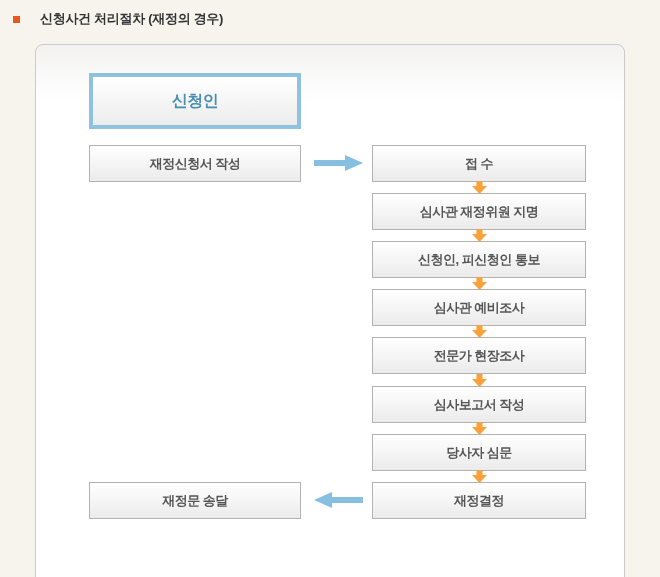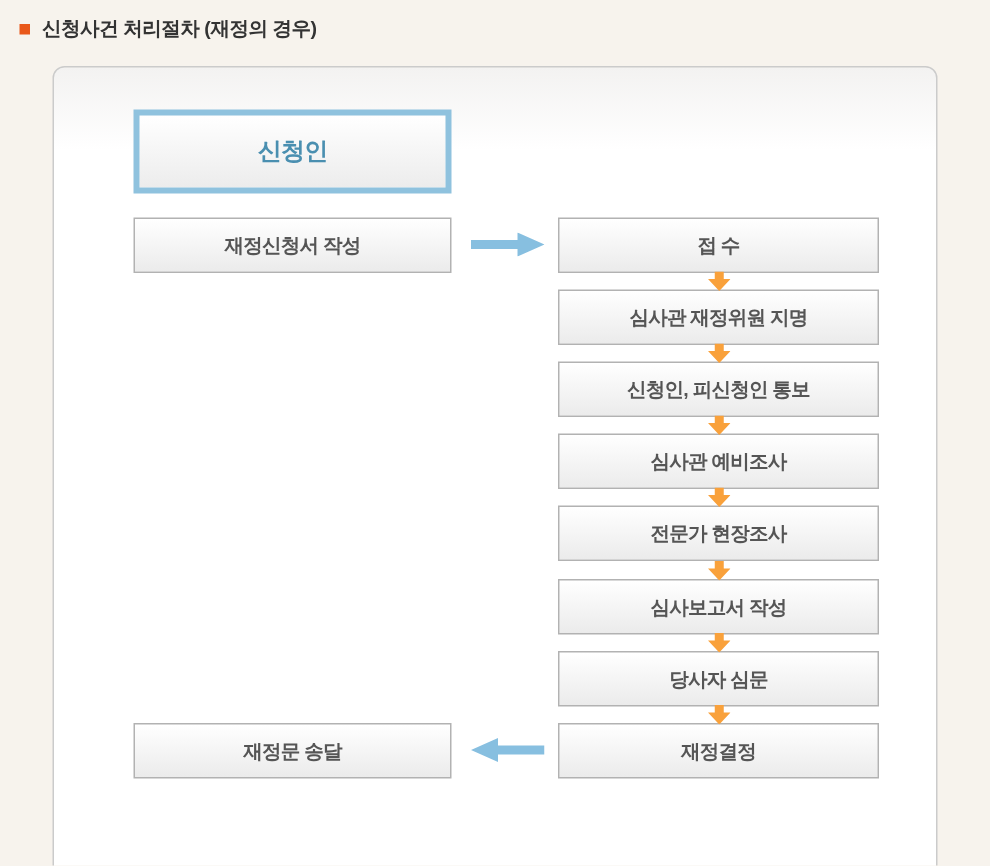--- a/index.html
+++ b/index.html
@@ -14,21 +14,21 @@
   *{margin:0;padding:0;box-sizing:border-box;}
   html,body{width:660px;height:577px;}
   body{
     background:#f7f3ed;
     font-family:"Liberation Sans","DejaVu Sans",sans-serif;
     position:relative;
     overflow:hidden;
   }
   .page-title-row{
     position:absolute;left:13px;top:10px;
-    display:flex;align-items:center;gap:8px;
+    display:flex;align-items:center;gap:20px;
   }
   .bullet{
     width:7px;height:7px;background:var(--c-title-bullet);
     display:inline-block;flex:0 0 auto;
   }
   .title-text{
     font-size:13px;font-weight:bold;color:#333;letter-spacing:-0.3px;
   }
   .panel{
     position:absolute;left:35px;top:44px;width:590px;height:573px;

